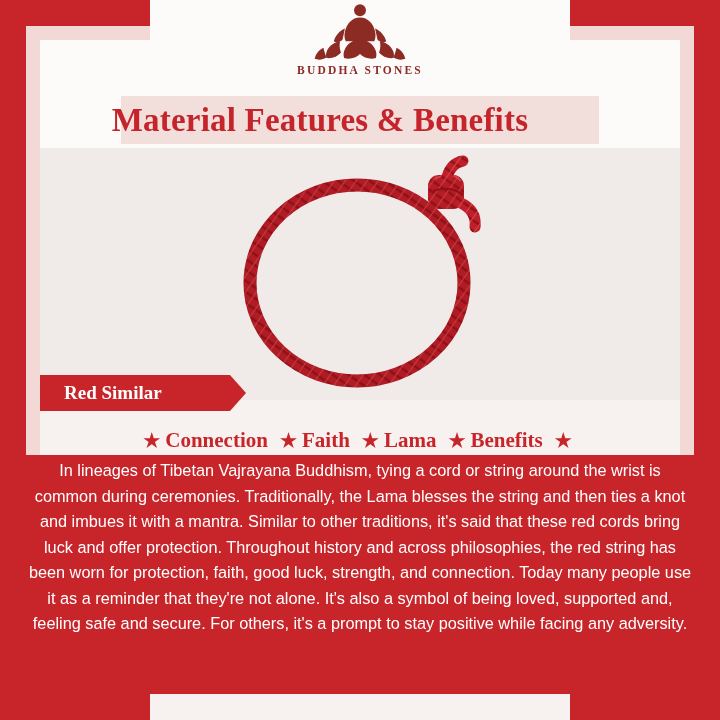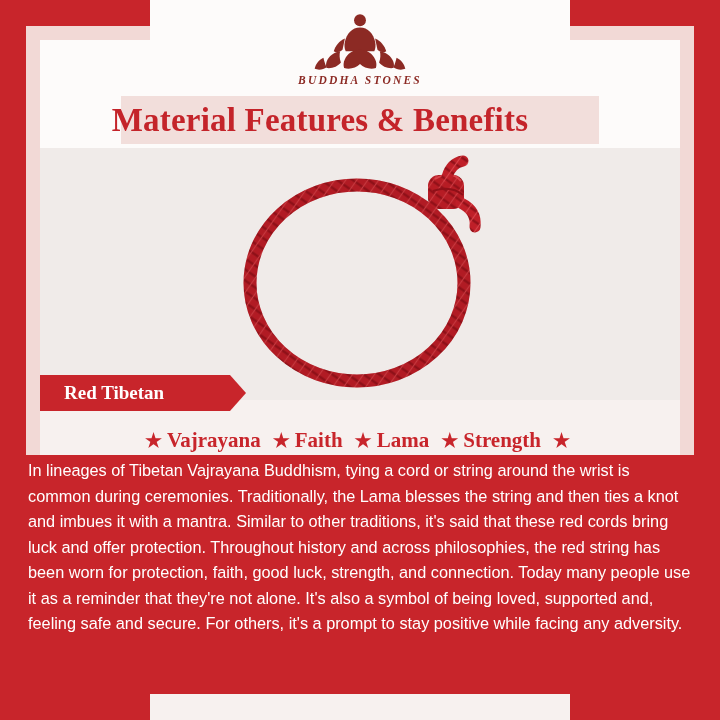--- a/index.html
+++ b/index.html
@@ -112,25 +112,24 @@
     position: absolute;
     left: 40px; top: 0;
     width: 640px; height: 148px;
     background: #fdfbfa;
     z-index: 0;
   }
 
   
   .brand {
     position: absolute;
-    left: 0; top: 10px;
+    left: 0; top: 0;
     width: 720px;
     text-align: center;
     z-index: 4;
-    font-style: italic;
   }
   .brand-logo {
     display: block;
     margin: 0 auto;
     width: 96px;
     height: 62px;
   }
   .brand-name {
     margin-top: 2px;
     font-size: 11.5px;
@@ -262,21 +261,21 @@
     left: 26px;
     top: 458px;
     width: 668px;
     padding: 0 2px;
     box-sizing: border-box;
     color: #ffffff;
     font-size: 16.3px;
     line-height: 25.5px;
     font-family: "Liberation Sans", sans-serif;
     z-index: 5;
-    text-align: left;
+    text-align: center;
   }
 </style>
 </head>
 <body>
 
 <div class="page">
 
   <div class="top-area"></div>
   <div class="product-area"></div>
 
@@ -334,38 +333,38 @@
       <path d="M220 24 q16 -10 26 2" stroke="#d8434a" stroke-width="2" fill="none"></path>
       <path d="M218 36 q18 -6 30 4" stroke="#8e1018" stroke-width="2" fill="none"></path>
     </g>
 
     <path d="M232 22 q4 -14 16 -16" stroke="url(#braid)" stroke-width="11" fill="none" stroke-linecap="round"></path>
     <path d="M246 48 q16 8 14 24" stroke="url(#braid)" stroke-width="11" fill="none" stroke-linecap="round"></path>
   </svg>
 
   <div class="label-tab"></div>
   <div class="label-tab-notch"></div>
-  <div class="label-tab-text">Red Tibetan</div>
+  <div class="label-tab-text">Red Similar</div>
 
   <div class="benefits">
     <div class="benefit">
       <span class="star">★</span>
-      <span>Vajrayana</span>
+      <span>Connection</span>
     </div>
     <div class="benefit">
       <span class="star">★</span>
       <span>Faith</span>
     </div>
     <div class="benefit">
       <span class="star">★</span>
       <span>Lama</span>
     </div>
     <div class="benefit">
       <span class="star">★</span>
-      <span>Strength</span>
+      <span>Benefits</span>
     </div>
     <div class="benefit">
       <span class="star">★</span>
     </div>
   </div>
 
   <div class="body-block"></div>
   <div class="body-text">In lineages of Tibetan Vajrayana Buddhism, tying a cord or string around the wrist is common during ceremonies. Traditionally, the Lama blesses the string and then ties a knot and imbues it with a mantra. Similar to other traditions, it's said that these red cords bring luck and offer protection. Throughout history and across philosophies, the red string has been worn for protection, faith, good luck, strength, and connection. Today many people use it as a reminder that they're not alone. It's also a symbol of being loved, supported and, feeling safe and secure. For others, it's a prompt to stay positive while facing any adversity.</div>
 
 </div>

